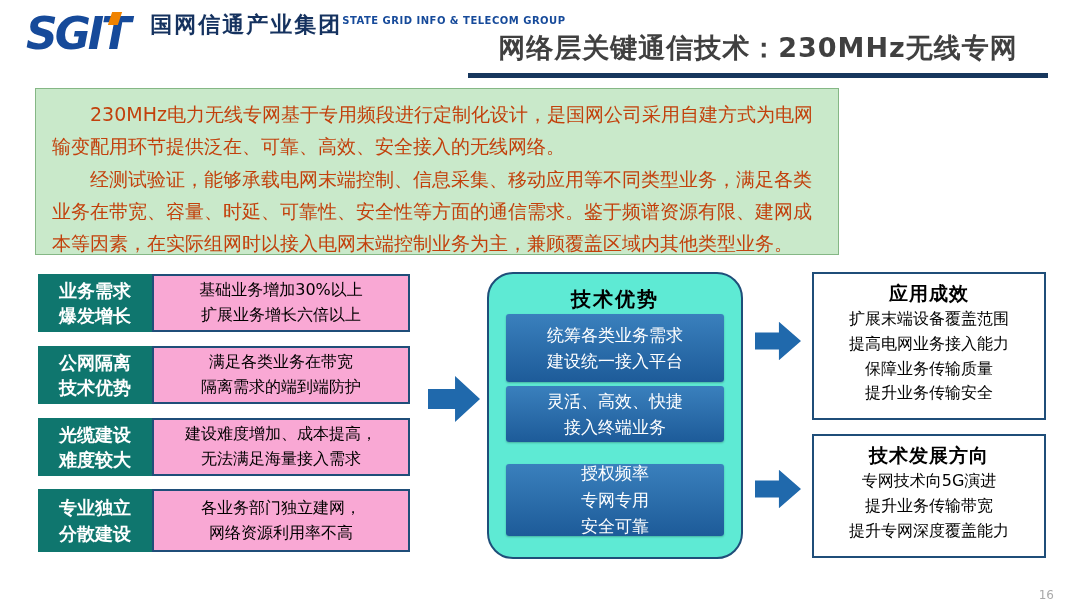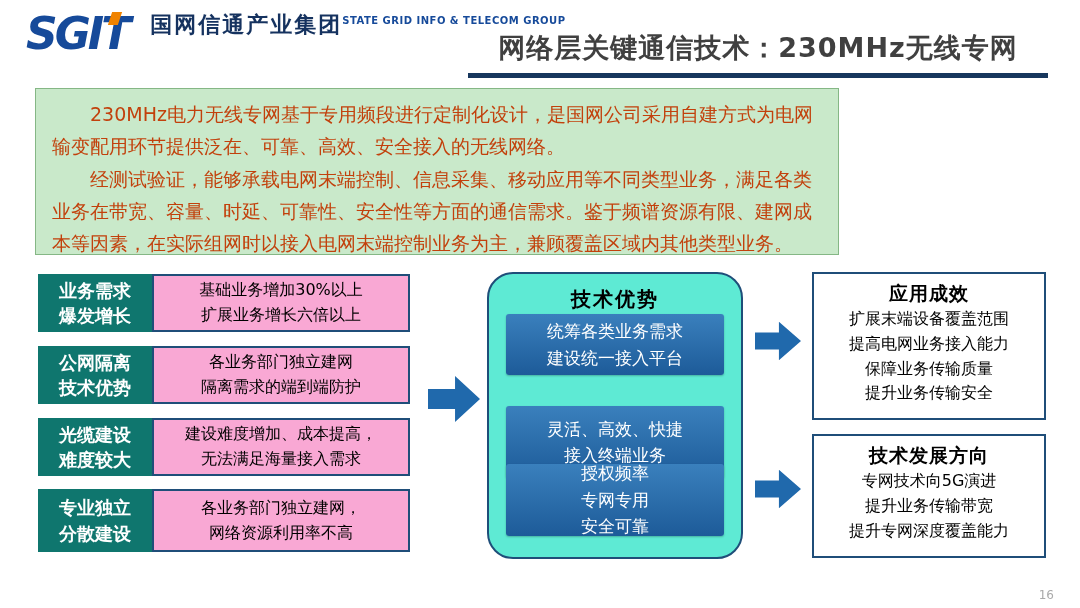--- a/index.html
+++ b/index.html
@@ -60,22 +60,22 @@
     border:2px solid #1f4e79; border-radius:26px; background:#5eead4;
   }
   .adv-title { text-align:center; font-size:20px; font-weight:bold; color:#000; margin-top:12px; letter-spacing:2px; }
   .adv-item {
     position:absolute; left:17px; width:218px;
     background:linear-gradient(180deg,#3a80bd 0%, #1d5b99 100%);
     color:#ffffff; text-align:center; font-size:17px; line-height:1.55;
     display:flex; flex-direction:column; justify-content:center;
     border-radius:3px; box-shadow:0 1px 2px rgba(0,0,0,0.25);
   }
-  .adv-item-1 { top:40px;  height:61px; }
-  .adv-item-2 { top:132px; height:72px; }
+  .adv-item-1 { top:40px;  height:68px; }
+  .adv-item-2 { top:112px; height:56px; }
   .adv-item-3 { top:190px; height:72px; }
 
   
   .outcome-box {
     position:absolute; left:812px; width:234px; background:#ffffff;
     border:2px solid #1f4e79; text-align:center;
   }
   .outcome-1 { top:272px; height:148px; }
   .outcome-2 { top:434px; height:124px; }
   .outcome-title { font-size:19px; font-weight:bold; color:#000; margin-top:7px; letter-spacing:1px; }
@@ -119,21 +119,21 @@
       <div>扩展业务增长六倍以上</div>
     </div>
   </div>
 
   <div class="challenge-row" style="top:346px; height:58px;">
     <div class="challenge-label">
       <div>公网隔离</div>
       <div>技术优势</div>
     </div>
     <div class="challenge-desc">
-      <div>各业务部门独立建网</div>
+      <div>满足各类业务在带宽</div>
       <div>隔离需求的端到端防护</div>
     </div>
   </div>
 
   <div class="challenge-row" style="top:418px; height:58px;">
     <div class="challenge-label">
       <div>光缆建设</div>
       <div>难度较大</div>
     </div>
     <div class="challenge-desc">

